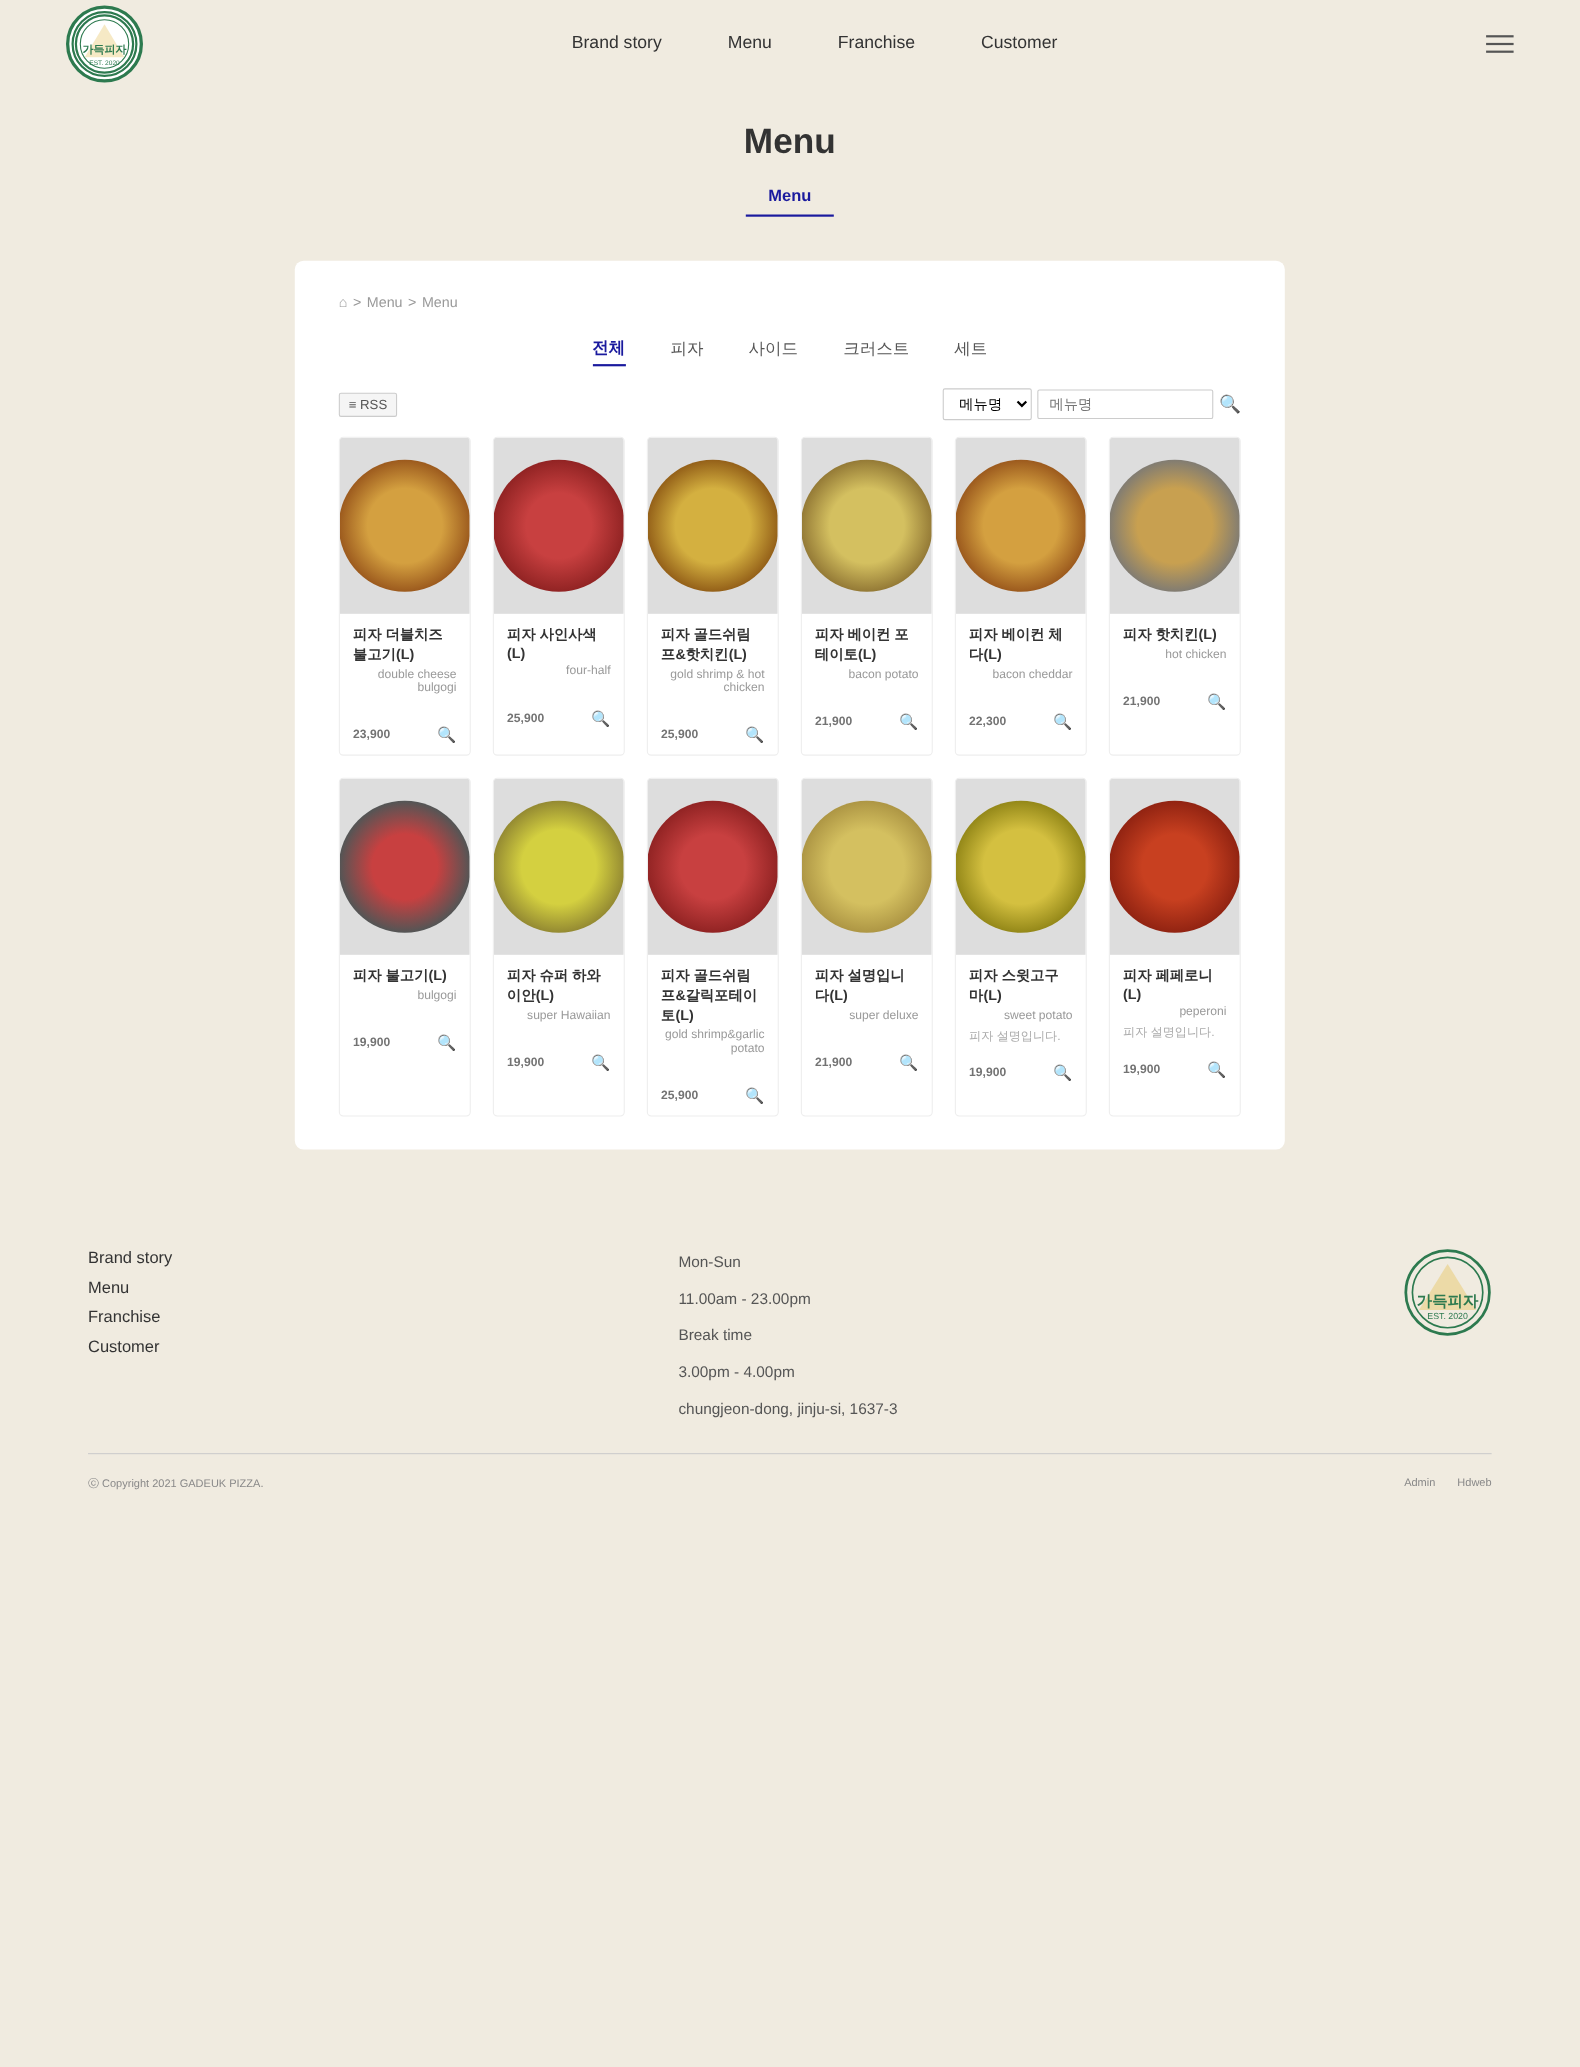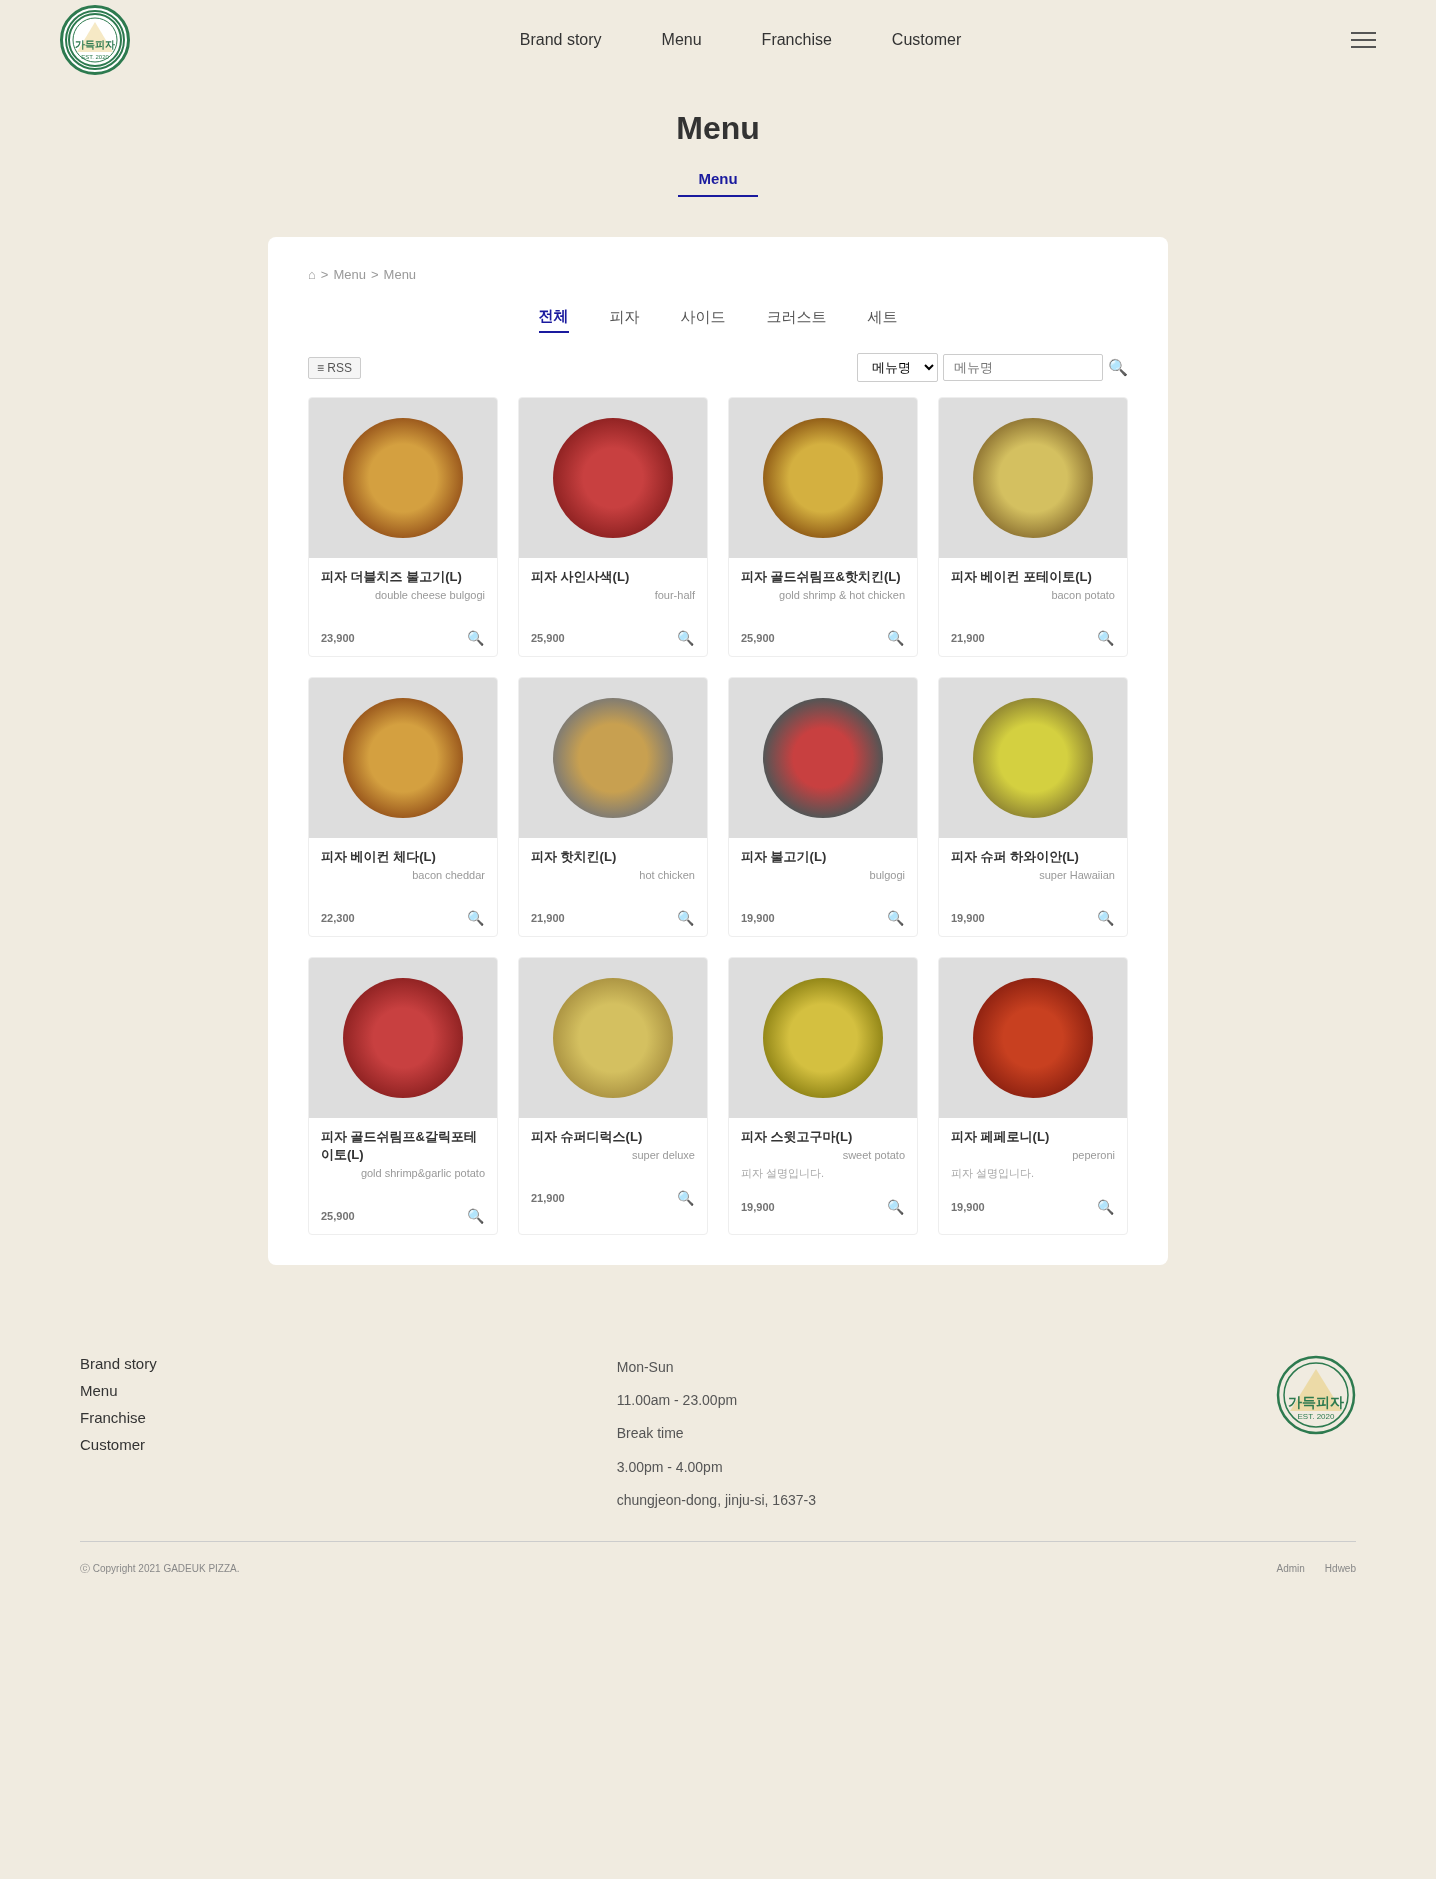--- a/index.html
+++ b/index.html
@@ -36,21 +36,21 @@
 
     
     .toolbar { display: flex; justify-content: space-between; align-items: center; margin-bottom: 15px; }
     .rss-btn { font-size: 12px; background: #f5f5f5; border: 1px solid #ccc; padding: 3px 8px; cursor: pointer; color: #555; border-radius: 2px; }
     .search-box { display: flex; align-items: center; gap: 5px; }
     .search-select { border: 1px solid #ccc; padding: 5px 10px; font-size: 13px; background: #fff; border-radius: 2px; }
     .search-input { border: 1px solid #ccc; padding: 5px 10px; font-size: 13px; width: 160px; border-radius: 2px; }
     .search-btn { background: none; border: none; cursor: pointer; font-size: 16px; color: #555; }
 
     
-    .product-grid { display: grid; grid-template-columns: repeat(4, 1fr); gap: 20px; }
+    .product-grid { display: grid; grid-template-columns: repeat(6, 1fr); gap: 20px; }
     .product-card { border: 1px solid #eee; border-radius: 4px; overflow: hidden; background: #fff; }
     .product-img { width: 100%; height: 160px; background: #ddd; overflow: hidden; }
     .product-info { padding: 10px 12px; }
     .product-name { font-size: 13px; font-weight: 600; color: #333; margin-bottom: 3px; }
     .product-sub { font-size: 11px; color: #999; margin-bottom: 5px; text-align: right; }
     .product-desc { font-size: 11px; color: #aaa; margin-bottom: 8px; }
     .product-footer { display: flex; justify-content: space-between; align-items: center; padding: 0 12px 10px; }
     .product-price { font-size: 11px; font-weight: 700; color: #737373; }
     .product-search-btn { background: none; border: none; cursor: pointer; font-size: 14px; color: #777; }
 
@@ -294,21 +294,21 @@
       <button class="product-search-btn">🔍</button>
     </div>
   </div>
       <div class="product-card">
     <div class="product-img">
       <div class="pizza-visual">
         <div class="pizza-circle p10"></div>
       </div>
     </div>
     <div class="product-info">
-      <div class="product-name">피자 슈퍼디럭스(L)</div>
+      <div class="product-name">피자 설명입니다(L)</div>
       <div class="product-sub">super deluxe</div>
       <div style="min-height:14px;"></div>
     </div>
     <div class="product-footer">
       <span class="product-price">21,900</span>
       <button class="product-search-btn">🔍</button>
     </div>
   </div>
       <div class="product-card">
     <div class="product-img">

